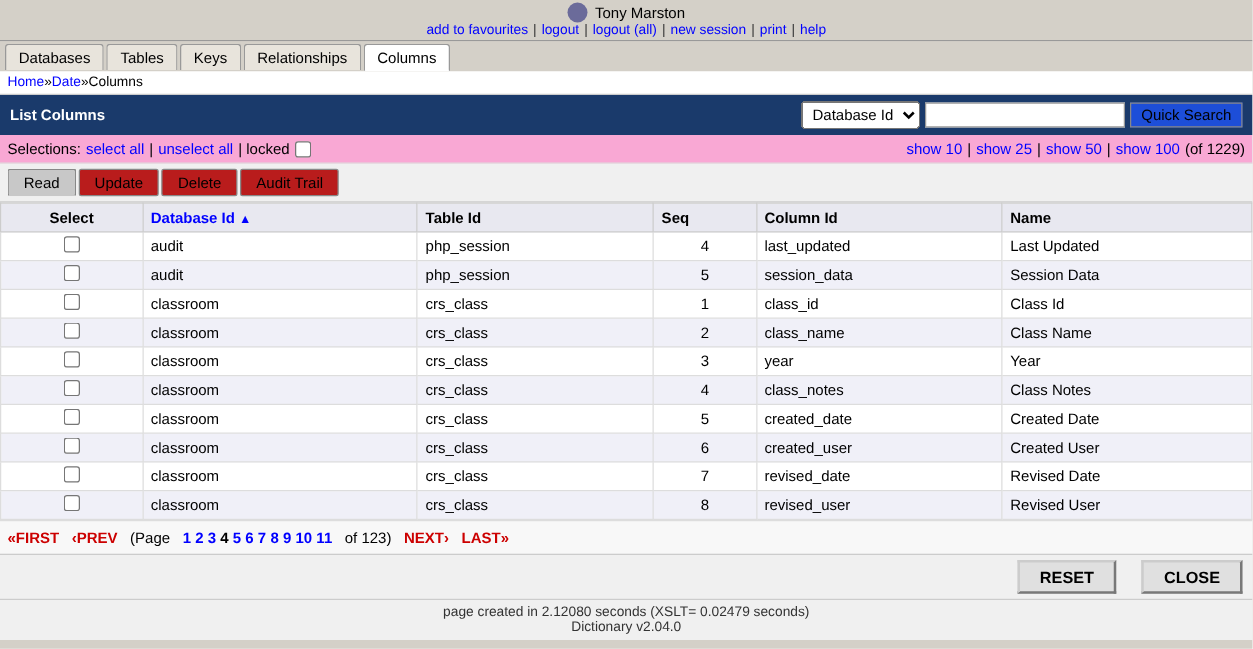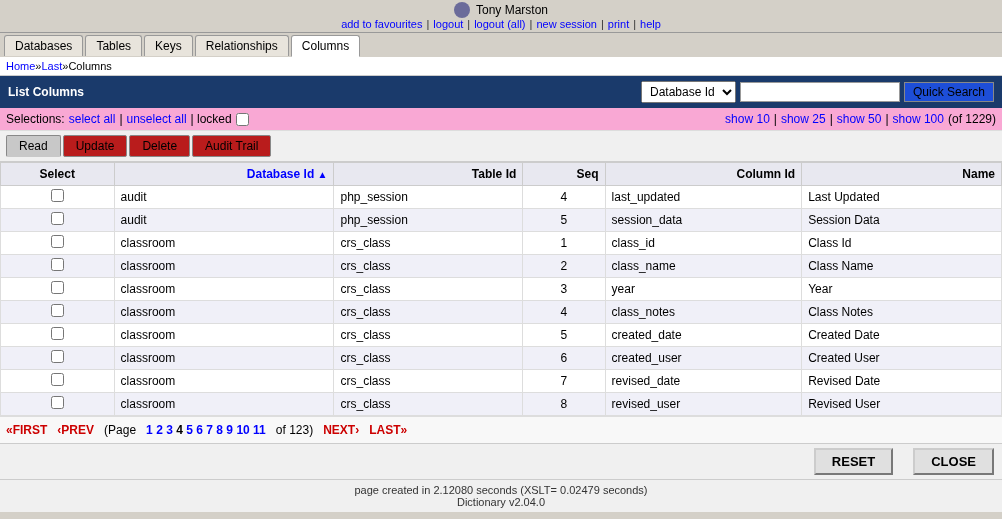--- a/index.html
+++ b/index.html
@@ -44,21 +44,21 @@
     .link-blue { color: #00f; text-decoration: none; }
 
     
     .action-tabs { display: flex; gap: 2px; padding: 4px 6px; background: #f0f0f0; border-bottom: 1px solid #ccc; }
     .action-tab { padding: 3px 12px; font-size: 12px; background: #b91c1c; border: 1px solid #888; cursor: pointer; border-radius: 2px; }
     .action-tab.active { background: #c8c8c8; border-bottom: 1px solid #c8c8c8; }
 
     
     .data-table { width: 100%; border-collapse: collapse; font-size: 12px; }
     .data-table thead tr { background: #e8e8f0; }
-    .data-table th { padding: 4px 6px; text-align: right; border: 1px solid #ccc; font-weight: bold; white-space: nowrap; }
+    .data-table th { padding: 4px 6px; text-align: left; border: 1px solid #ccc; font-weight: bold; white-space: nowrap; }
     .data-table th a { color: #00f; text-decoration: none; }
     .data-table th.center { text-align: center; }
     .data-table td { padding: 3px 6px; border: 1px solid #ddd; vertical-align: middle; }
     .data-table tr:nth-child(even) td { background: #f0f0f8; }
     .data-table tr:nth-child(odd) td { background: #fff; }
     .data-table td.center { text-align: center; }
     .data-table td.num { text-align: center; }
 
     
     .pagination { padding: 6px; text-align: left; font-size: 12px; border-top: 1px solid #ddd; background: #f8f8f8; }
@@ -101,21 +101,21 @@
 
 <div class="tabs">
   <div class="tab">Databases</div>
   <div class="tab">Tables</div>
   <div class="tab">Keys</div>
   <div class="tab">Relationships</div>
   <div class="tab active">Columns</div>
 </div>
 
 <div class="breadcrumb">
-  <a href="#">Home</a><span>»</span><a href="#">Last</a><span>»</span><span>Columns</span>
+  <a href="#">Home</a><span>»</span><a href="#">Date</a><span>»</span><span>Columns</span>
 </div>
 
 <div class="main">
 
   <div class="section-header">
     <span class="section-title">List Columns</span>
     <div class="search-area">
       <select class="search-select">
         <option>Database Id</option>
         <option>Table Id</option>

